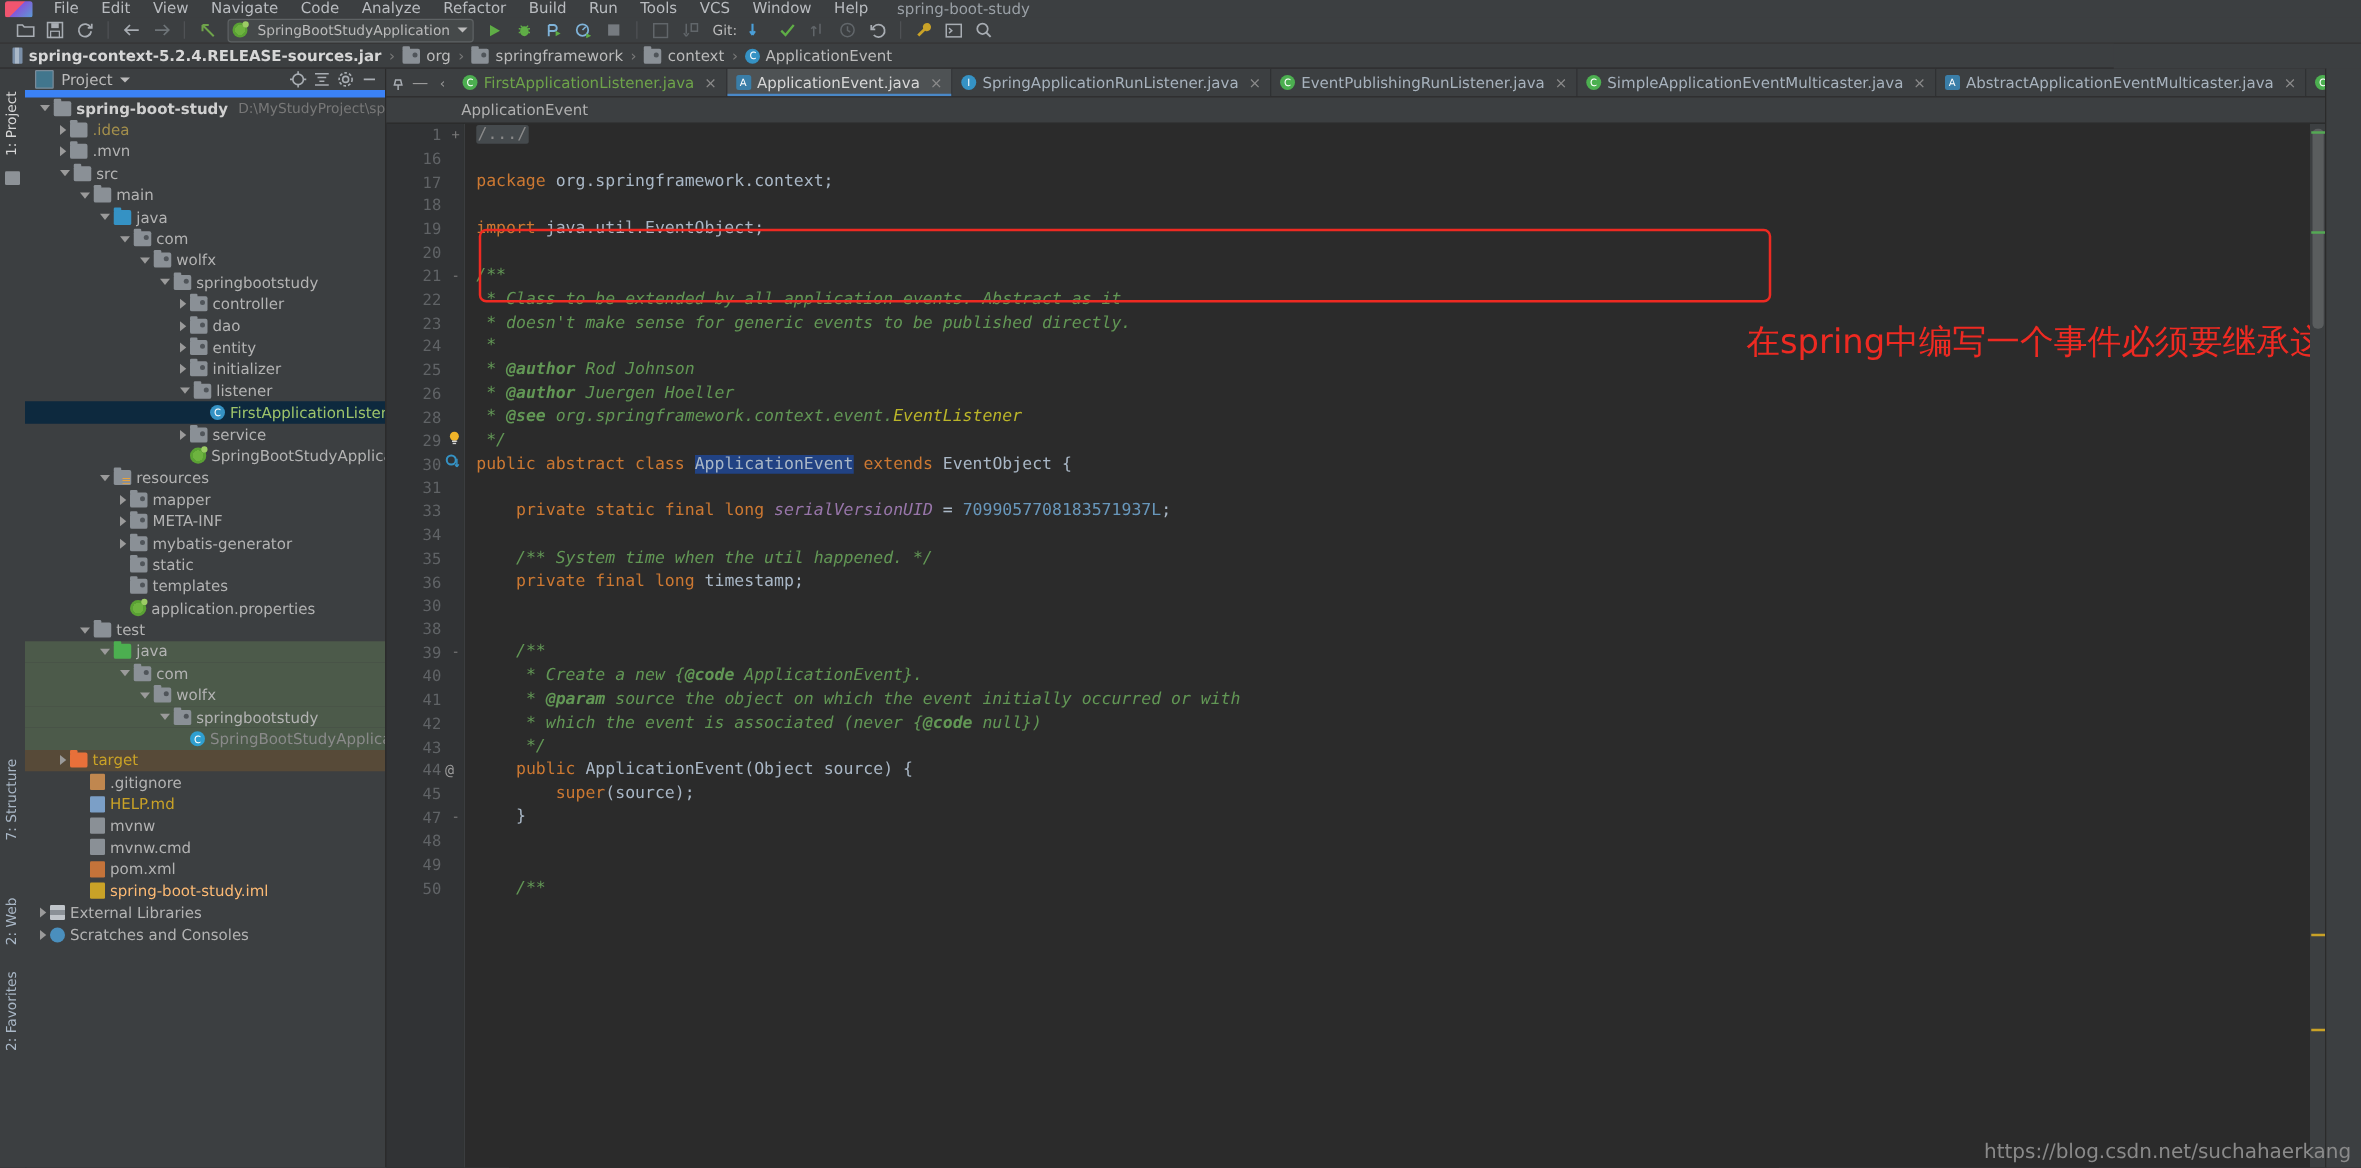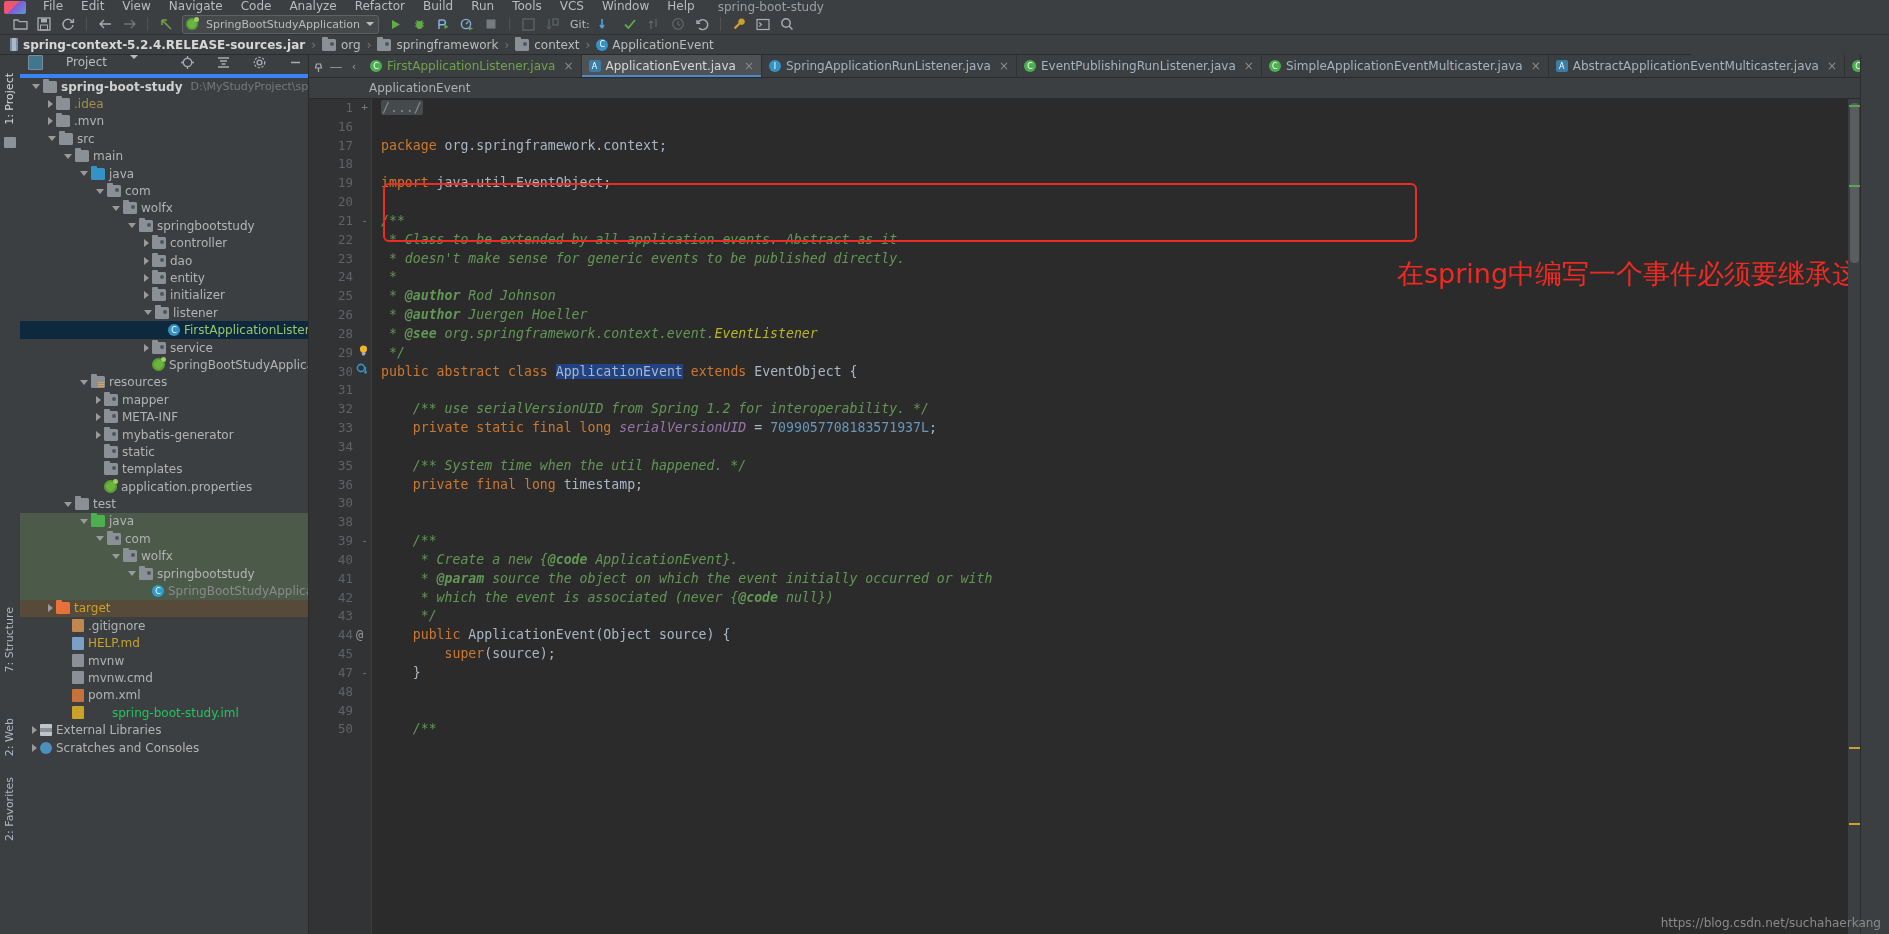--- a/index.html
+++ b/index.html
@@ -71,22 +71,22 @@
   }
   .vtab.sel { color: #d6d6d6; }
   .vicon { position:absolute; left:4px; width:12px;height:11px; background:#8d9297; border-radius:1px; }
 
   
   .projpanel {
     position: absolute; top: 55px; left: 20px; width: 288px; height: 879px;
     background: #3c3f41; border-right: 1px solid #2b2b2b; overflow: hidden;
   }
   .proj-header {
-    height: 23px; display: flex; align-items: flex-start; padding: 0 4px 0 8px;
-    box-sizing: border-box; border-bottom: 4px solid #3b82f6; gap: 17px;
+    height: 23px; display: flex; align-items: center; padding: 0 4px 0 8px;
+    box-sizing: border-box; border-bottom: 6px solid #3b82f6;
   }
   .proj-header .ph-title { color: #bbbbbb; font-size: 12px; margin-left: 6px; }
   .proj-header .spacer { flex: 1 1 auto; }
   .pi {
     width: 13px; height: 13px; border: 1.5px solid #7a8b99; background: #41768d;
     border-radius: 1px; flex: 0 0 auto;
   }
   .hdr-ico { width: 16px; height: 16px; margin-left: 3px; flex:0 0 auto; }
 
   .tree { position: relative; font-size: 12px; user-select: none; }
@@ -144,21 +144,21 @@
   .trow.selected { background: #0d293e; }
   .trow.selected .lbl { color: #9ec46a; }
   .trow.testsrc { background: #4c5a4a; }
   .trow.excluded { background: #574a38; }
   .trow.excluded .lbl { color: #c9a227; }
   .trow .lbl.bold { font-weight: bold; color: #d0d0d0; }
   .trow .lbl.green { color: #9ec46a; }
   .trow .lbl.yellowy { color: #c9a227; }
   .trow .lbl.gray { color: #8a8a8a; }
   .trow .lbl.idea { color: #a38f4c; }
-  .trow .lbl.orange { color: #22c55e; margin-left: 24px; }
+  .trow .lbl.orange { color: #fdba74; }
   .libico{width:12px;height:12px;margin-right:4px;flex:0 0 auto;background:linear-gradient(#c0c5ca 0 33%,#8a9096 33% 66%,#c0c5ca 66% 100%);border-radius:1px;}
   .consoleico{width:12px;height:12px;margin-right:4px;flex:0 0 auto;border-radius:50%;background:#4a8fbd;}
 
   
   .editor-wrap { position:absolute; top:55px; left:309px; width:1552px; height:879px; background:#2b2b2b; }
   .tabs {
     height: 22px; background: #3c3f41; display: flex; align-items: stretch;
     border-bottom: 1px solid #2b2b2b; overflow: hidden;
   }
   .tabs .tpin { width:18px;display:flex;align-items:center;justify-content:center;flex:0 0 auto;}
@@ -222,21 +222,21 @@
 
   
   .rightbar { position:absolute; right:0; top:0; width:13px; height:100%; background:#3c3f41; }
   .rb-thumb { position:absolute; right:2px; width:9px; background:#5a5d5e; border-radius:4px;}
   .marker { position:absolute; right:1px; width:11px; height:2px; }
 
   
   .rightstrip{ position:absolute; top:55px; right:0; width:28px; height:879px; background:#3c3f41; border-left:1px solid #2b2b2b;}
 
   .watermark {
-    position:absolute; right:8px; bottom:4px; color:#8a8a8a; font-size:12px;
+    position:absolute; right:8px; bottom:4px; color:#8a8a8a; font-size:16px;
     font-family:"DejaVu Sans","Liberation Sans",sans-serif;
   }
 </style>
 </head>
 <body>
 
 <div id="app">
 
   <div class="menubar">
     <div class="logo"></div>
@@ -755,21 +755,20 @@
           <div class="ln"><span class="num">29</span><span class="fold">-</span><span class="bulb"><svg width="13" height="13" viewBox="0 0 13 13">
                 <circle cx="6.5" cy="5" r="3.6" fill="#f0b429"></circle>
                 <rect x="4.6" y="8.4" width="3.8" height="1.2" fill="#d4d4d4"></rect>
                 <rect x="5.1" y="10.2" width="2.8" height="1.1" fill="#d4d4d4"></rect>
               </svg></span><span class="codetext"> <span class="cmt">*/</span></span></div>
           <div class="ln"><span class="num">30</span><span class="override"><svg width="13" height="13" viewBox="0 0 13 13">
                 <circle cx="5" cy="5" r="3.6" fill="none" stroke="#3592c4" stroke-width="1.6"></circle>
                 <path d="M9.5 4v6M9.5 10.5l-1.5-2M9.5 10.5l1.5-2" stroke="#3592c4" stroke-width="1.2" fill="none"></path>
               </svg></span><span class="codetext"><span class="kw">public</span> <span class="kw">abstract</span> <span class="kw">class</span> <span class="sel-token">ApplicationEvent</span> <span class="kw">extends</span> EventObject {</span></div>
           <div class="ln"><span class="num">31</span><span class="codetext"></span></div>
-          <div class="ln"><span class="num">32</span><span class="codetext">    <span class="cmt">/** use serialVersionUID from Spring 1.2 for interoperability. */</span></span></div>
           <div class="ln"><span class="num">33</span><span class="codetext">    <span class="kw">private</span> <span class="kw">static</span> <span class="kw">final</span> <span class="kw">long</span> <span class="fld">serialVersionUID</span> = <span class="num0">7099057708183571937L</span>;</span></div>
           <div class="ln"><span class="num">34</span><span class="codetext"></span></div>
           <div class="ln"><span class="num">35</span><span class="codetext">    <span class="cmt">/** System time when the util happened. */</span></span></div>
           <div class="ln"><span class="num">36</span><span class="codetext">    <span class="kw">private</span> <span class="kw">final</span> <span class="kw">long</span> timestamp;</span></div>
           <div class="ln"><span class="num">30</span><span class="codetext"></span></div>
           <div class="ln"><span class="num">38</span><span class="codetext"></span></div>
           <div class="ln"><span class="num">39</span><span class="fold">-</span><span class="codetext">    <span class="cmt">/**</span></span></div>
           <div class="ln"><span class="num">40</span><span class="codetext">     <span class="cmt">* Create a new {</span><span class="tag">@code</span><span class="cmt"> ApplicationEvent}.</span></span></div>
           <div class="ln"><span class="num">41</span><span class="codetext">     <span class="cmt">* </span><span class="tag">@param</span><span class="cmt"> source the object on which the event initially occurred or with</span></span></div>
           <div class="ln"><span class="num">42</span><span class="codetext">     <span class="cmt">* which the event is associated (never {</span><span class="tag">@code</span><span class="cmt"> null})</span></span></div>

